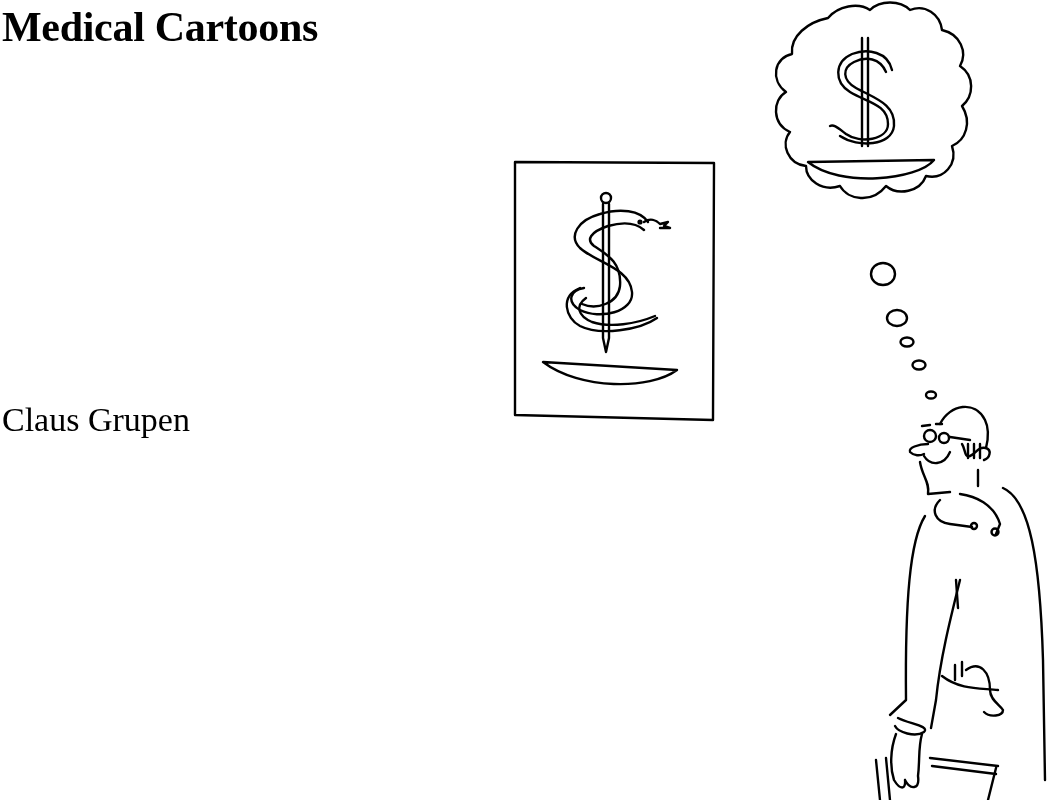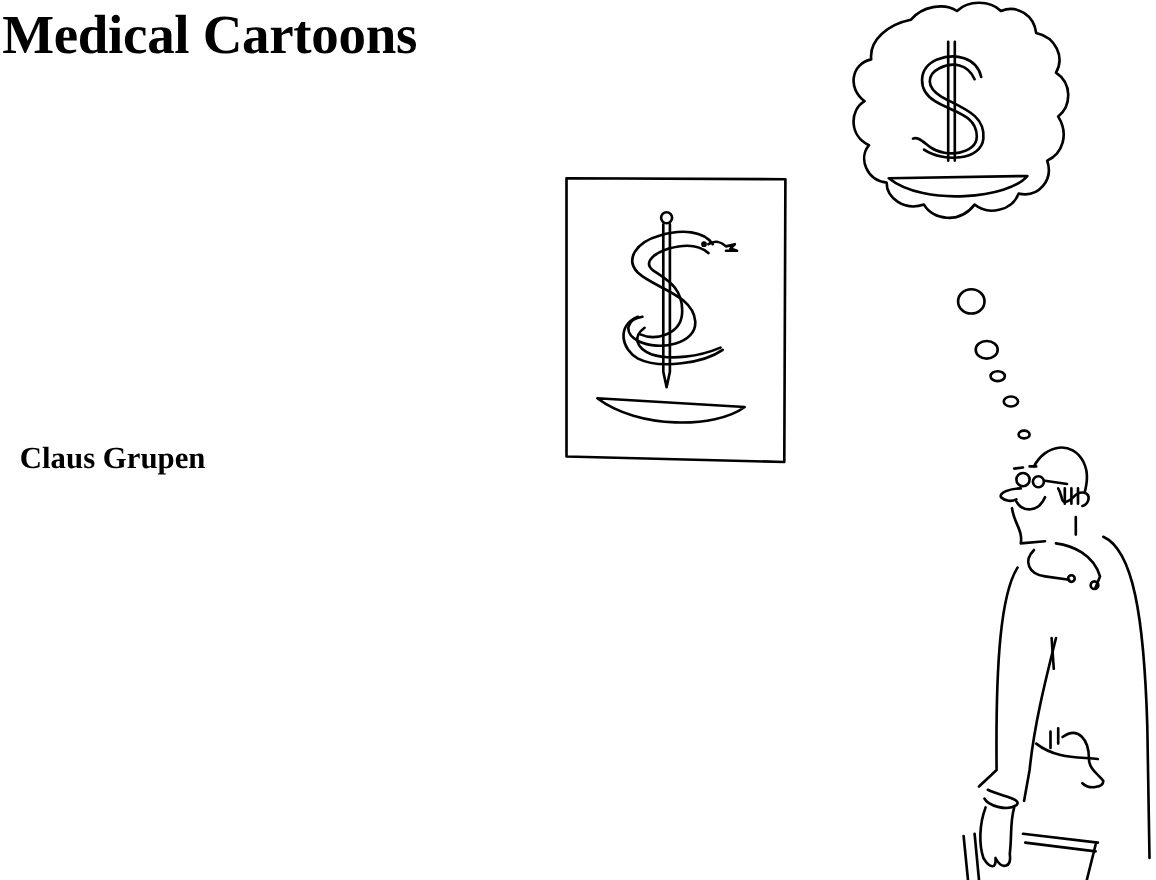--- a/index.html
+++ b/index.html
@@ -13,32 +13,32 @@
       position: relative;
       overflow: hidden;
       font-family: "Liberation Serif", "DejaVu Serif", serif;
       color: #000000;
     }
     .title {
       position: absolute;
       left: 2px;
       top: 6px;
       margin: 0;
-      font-size: 50px;
+      font-size: 42px;
       font-weight: bold;
       line-height: 1;
       letter-spacing: -0.3px;
     }
     .author {
       position: absolute;
-      left: 18px;
+      left: 2px;
       top: 403px;
       margin: 0;
-      font-size: 28px;
-      font-weight: bold;
+      font-size: 34px;
+      font-weight: normal;
       line-height: 1;
     }
     svg.art {
       position: absolute;
       left: 0;
       top: 0;
       width: 1051px;
       height: 800px;
     }
     svg.art * {

